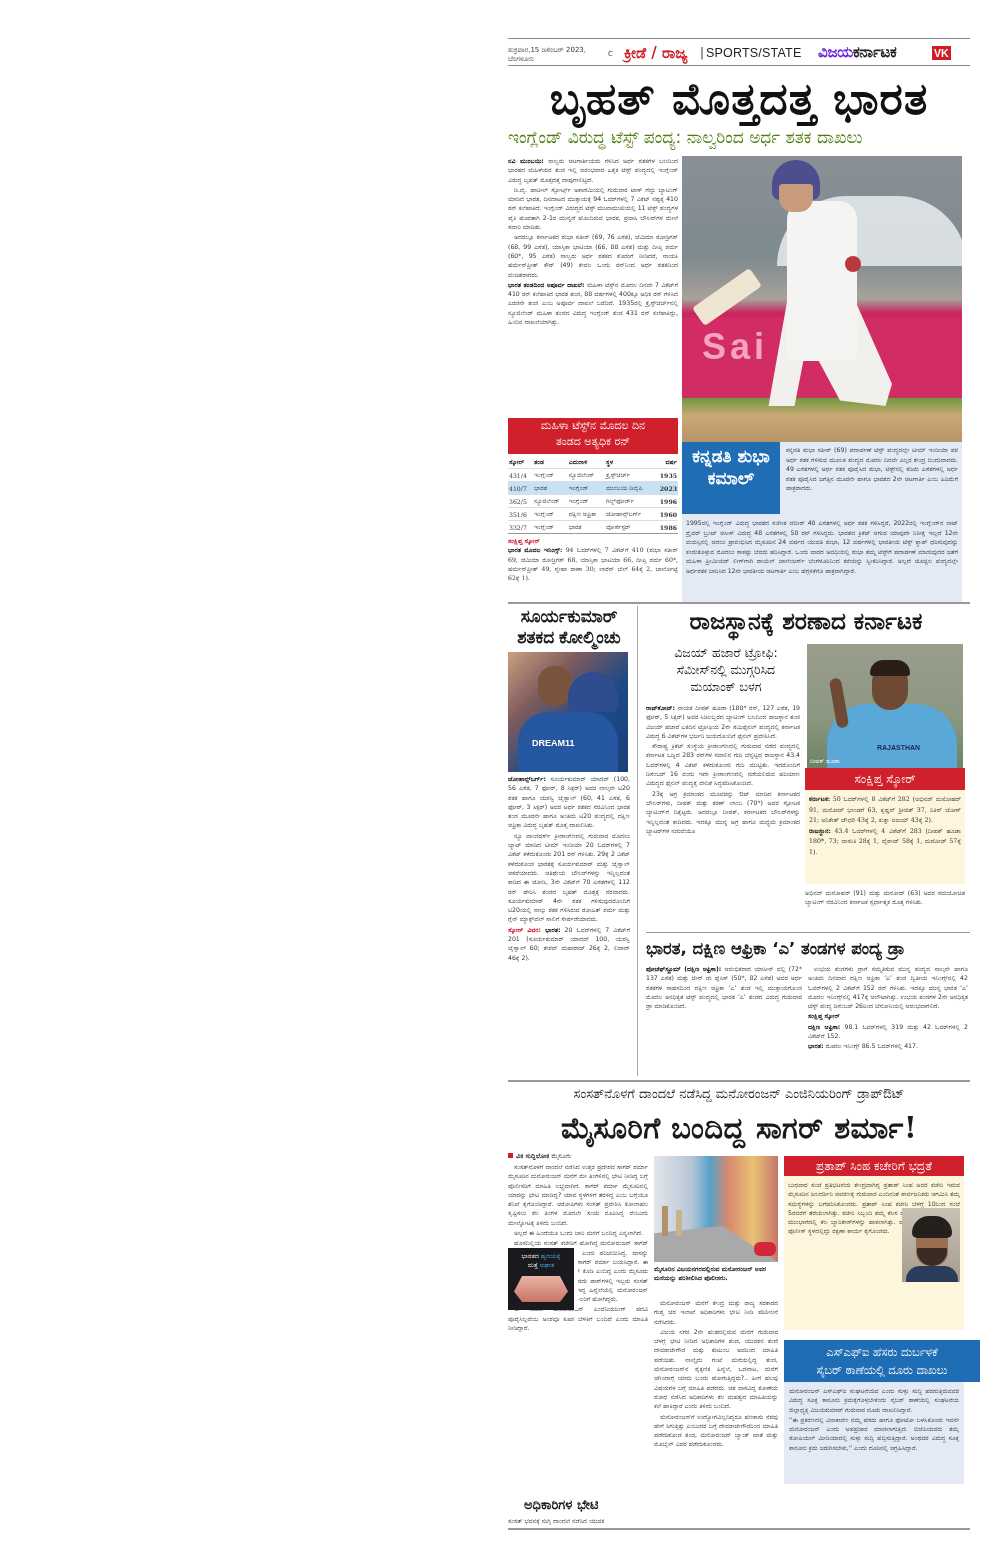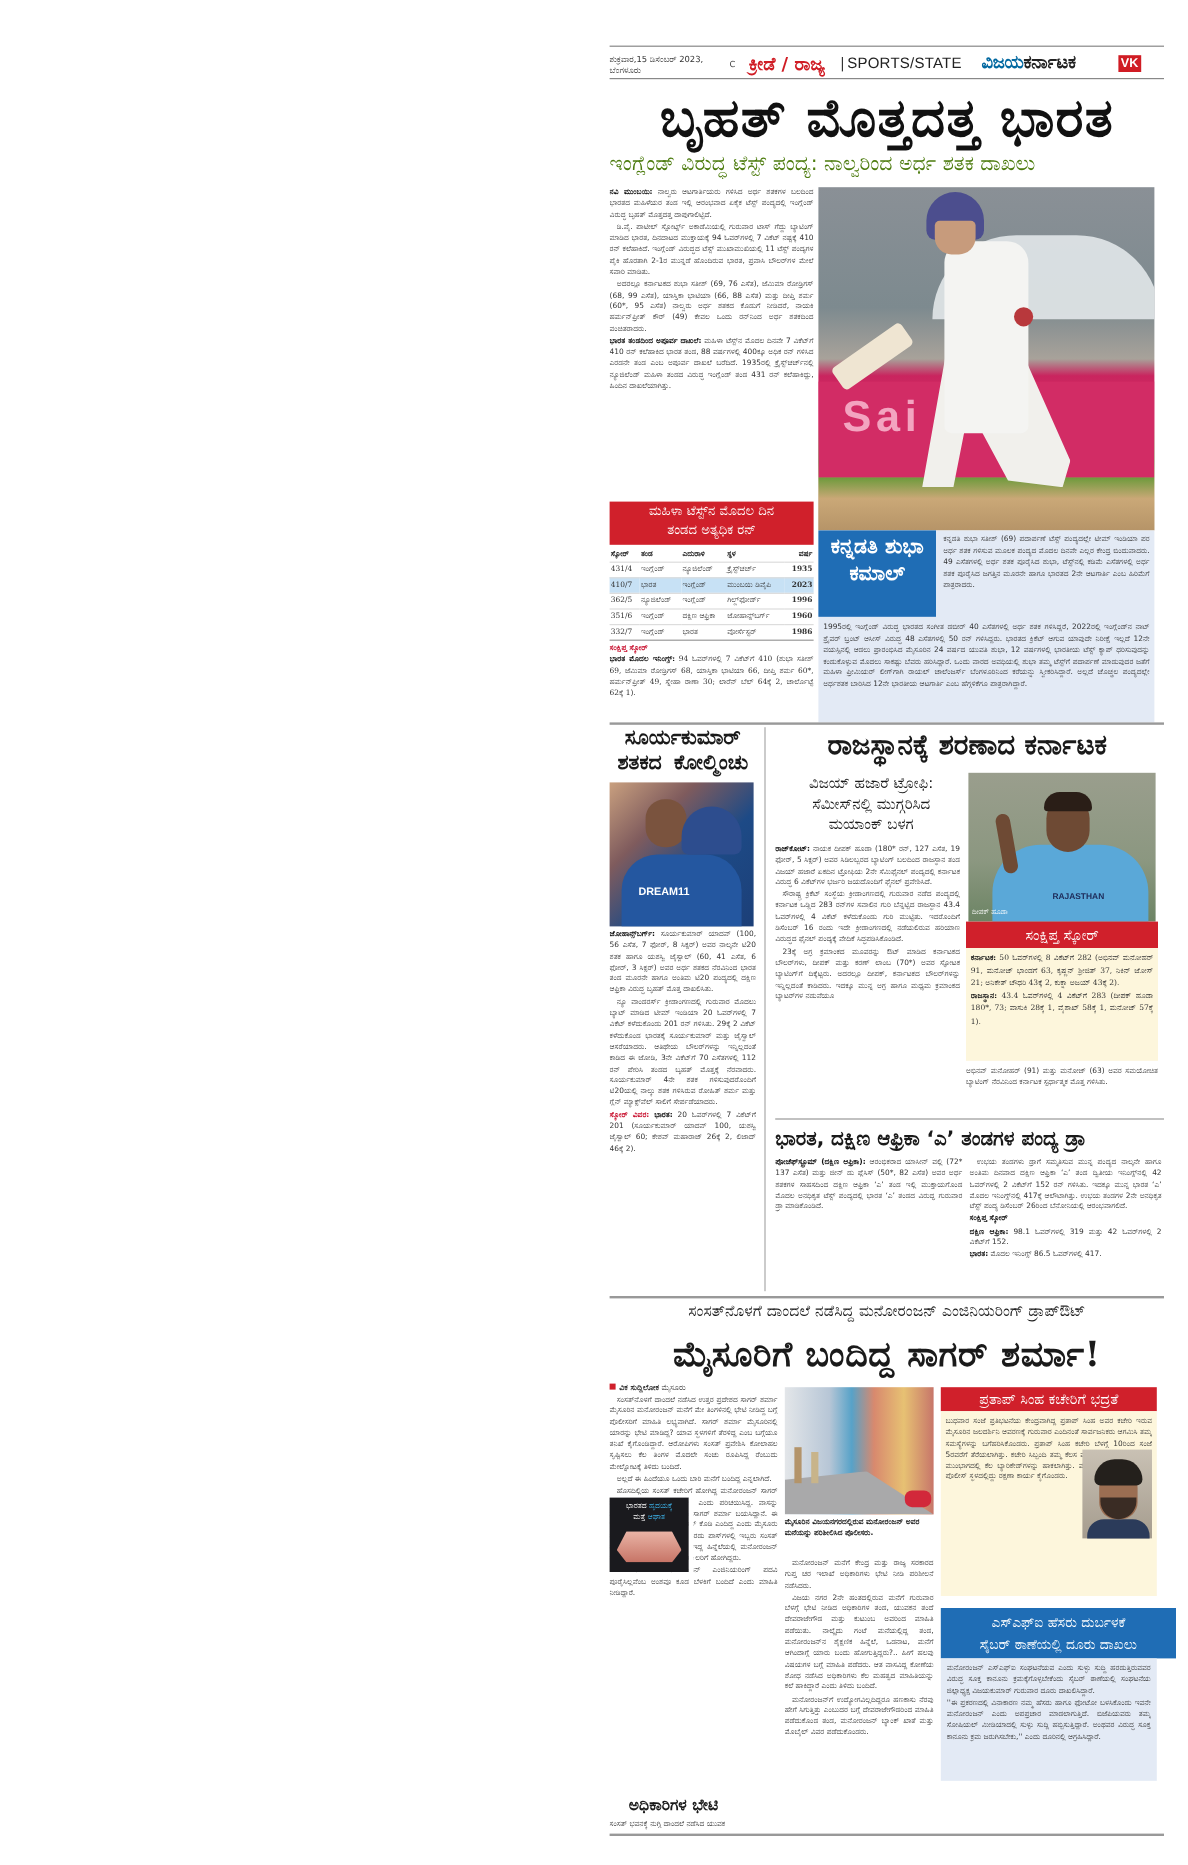--- a/index.html
+++ b/index.html
@@ -52,21 +52,21 @@
   
   .rec-title { left: 8px; top: 418px; width: 170px; height: 36px; background: #d0202b; color: #fff; text-align: center; font-size: 11px; line-height: 16px; padding-top: 0; font-family: "DejaVu Sans", sans-serif; }
   .rec-table { left: 8px; top: 456px; width: 170px; border-collapse: collapse; font-size: 6.2px; font-family: "DejaVu Sans", sans-serif; }
   .rec-table th { text-align: left; font-weight: bold; padding: 2px 1px; height: 12px; color: #222; }
   .rec-table td { padding: 2px 1px; height: 13px; color: #333; border-top: 1px solid #ddd; }
   .rec-table tr.hl td { background: #c7e1f5; }
   .rec-table .yr { text-align: right; font-weight: bold; }
   .rec-table .sc { font-family: "DejaVu Serif", serif; }
 
   
-  .h-surya { left: 8px; top: 606px; width: 122px; text-align: center; font-size: 17px; font-weight: bold; line-height: 21px; font-family: Liberation Mono, monospace; }
+  .h-surya { left: 8px; top: 606px; width: 122px; text-align: center; font-size: 17px; font-weight: bold; line-height: 21px; font-family: Liberation Sans, sans-serif; }
   .photo-surya { left: 8px; top: 652px; width: 120px; height: 120px; overflow: hidden; background: linear-gradient(135deg, #c9a07f 0%, #7f5b5d 30%, #1d4a86 60%, #1c3f78 100%); }
   .photo-surya .helmet { position: absolute; left: 60px; top: 20px; width: 50px; height: 40px; border-radius: 25px 25px 6px 6px; background: #2d4d8e; }
   .photo-surya .head { position: absolute; left: 30px; top: 14px; width: 34px; height: 40px; border-radius: 16px; background: #7a533e; }
   .photo-surya .shirt { position: absolute; left: 10px; top: 60px; width: 100px; height: 60px; border-radius: 30px 30px 0 0; background: #2457a0; }
   .photo-surya .dream { position: absolute; left: 24px; top: 86px; color: #fff; font-size: 9px; font-weight: bold; font-family: "Liberation Sans", sans-serif; }
   .h-raj { left: 146px; top: 606px; width: 320px; text-align: center; font-size: 23px; font-weight: bold; line-height: 30px; font-family: "DejaVu Sans", sans-serif; }
   .sub-raj { left: 146px; top: 644px; width: 160px; text-align: center; font-size: 12.5px; line-height: 17px; font-family: "DejaVu Sans", sans-serif; }
   .photo-deepak { left: 307px; top: 644px; width: 156px; height: 124px; overflow: hidden; background: linear-gradient(180deg, #9a9e8d 0%, #8b9780 60%, #6c8464 100%); }
   .photo-deepak .jersey { position: absolute; left: 20px; top: 60px; width: 130px; height: 70px; border-radius: 40px 40px 0 0; background: #5aa8d8; }
   .photo-deepak .head { position: absolute; left: 65px; top: 20px; width: 36px; height: 46px; border-radius: 18px; background: #6e4a34; }
@@ -116,21 +116,21 @@
 
   <div class="rule" style="top:38px;"></div>
   <div class="abs mast-date">
     <div>ಶುಕ್ರವಾರ,15 ಡಿಸೆಂಬರ್ 2023,</div>
     <div>ಬೆಂಗಳೂರು</div>
   </div>
   <div class="abs mast-c">C</div>
   <div class="abs mast-section">ಕ್ರೀಡೆ / ರಾಜ್ಯ</div>
   <div class="abs mast-sep">|</div>
   <div class="abs mast-en">SPORTS/STATE</div>
-  <div class="abs mast-brand"><span style="color:#0369a1">ವಿಜಯ</span><span>ಕರ್ನಾಟಕ</span></div>
+  <div class="abs mast-brand"><span style="color:#6d28d9">ವಿಜಯ</span><span>ಕರ್ನಾಟಕ</span></div>
   <div class="abs mast-vk">VK</div>
   <div class="rule" style="top:65px;"></div>
 
   <div class="abs headline1">ಬೃಹತ್ ಮೊತ್ತದತ್ತ ಭಾರತ</div>
   <div class="abs subhead1">ಇಂಗ್ಲೆಂಡ್ ವಿರುದ್ಧ ಟೆಸ್ಟ್ ಪಂದ್ಯ: ನಾಲ್ವರಿಂದ ಅರ್ಧ ಶತಕ ದಾಖಲು</div>
 
   <div class="abs bodytxt" style="left:8px; top:156px; width:170px; height:262px;">
     <p style="text-indent:0"><b>ನವಿ ಮುಂಬಯಿ:</b> <span>ನಾಲ್ವರು ಆಟಗಾರ್ತಿಯರು ಗಳಿಸಿದ ಅರ್ಧ ಶತಕಗಳ ಬಲದಿಂದ ಭಾರತದ ಮಹಿಳೆಯರ ತಂಡ ಇಲ್ಲಿ ಆರಂಭವಾದ ಏಕೈಕ ಟೆಸ್ಟ್ ಪಂದ್ಯದಲ್ಲಿ ಇಂಗ್ಲೆಂಡ್ ವಿರುದ್ಧ ಬೃಹತ್ ಮೊತ್ತದತ್ತ ದಾಪುಗಾಲಿಟ್ಟಿದೆ.</span></p>
     <p>ಡಿ.ವೈ. ಪಾಟೀಲ್ ಸ್ಪೋರ್ಟ್ಸ್ ಅಕಾಡೆಮಿಯಲ್ಲಿ ಗುರುವಾರ ಟಾಸ್ ಗೆದ್ದು ಬ್ಯಾಟಿಂಗ್ ಮಾಡಿದ ಭಾರತ, ದಿನದಾಟದ ಮುಕ್ತಾಯಕ್ಕೆ 94 ಓವರ್‌ಗಳಲ್ಲಿ 7 ವಿಕೆಟ್ ನಷ್ಟಕ್ಕೆ 410 ರನ್ ಕಲೆಹಾಕಿದೆ. ಇಂಗ್ಲೆಂಡ್ ವಿರುದ್ಧದ ಟೆಸ್ಟ್ ಮುಖಾಮುಖಿಯಲ್ಲಿ 11 ಟೆಸ್ಟ್ ಪಂದ್ಯಗಳ ಪೈಕಿ ಹೊರತಾಗಿ 2-1ರ ಮುನ್ನಡೆ ಹೊಂದಿರುವ ಭಾರತ, ಪ್ರವಾಸಿ ಬೌಲರ್‌ಗಳ ಮೇಲೆ ಸವಾರಿ ಮಾಡಿತು.</p>
     <p>ಅದರಲ್ಲೂ ಕರ್ನಾಟಕದ ಶುಭಾ ಸತೀಶ್ (69, 76 ಎಸೆತ), ಜೆಮಿಮಾ ರೋಡ್ರಿಗಸ್ (68, 99 ಎಸೆತ), ಯಾಸ್ತಿಕಾ ಭಾಟಿಯಾ (66, 88 ಎಸೆತ) ಮತ್ತು ದೀಪ್ತಿ ಶರ್ಮ (60*, 95 ಎಸೆತ) ನಾಲ್ವರು ಅರ್ಧ ಶತಕದ ಕೊಡುಗೆ ನೀಡಿದರೆ, ನಾಯಕಿ ಹರ್ಮನ್‌ಪ್ರೀತ್ ಕೌರ್ (49) ಕೇವಲ ಒಂದು ರನ್‌ನಿಂದ ಅರ್ಧ ಶತಕದಿಂದ ವಂಚಿತರಾದರು.</p>

